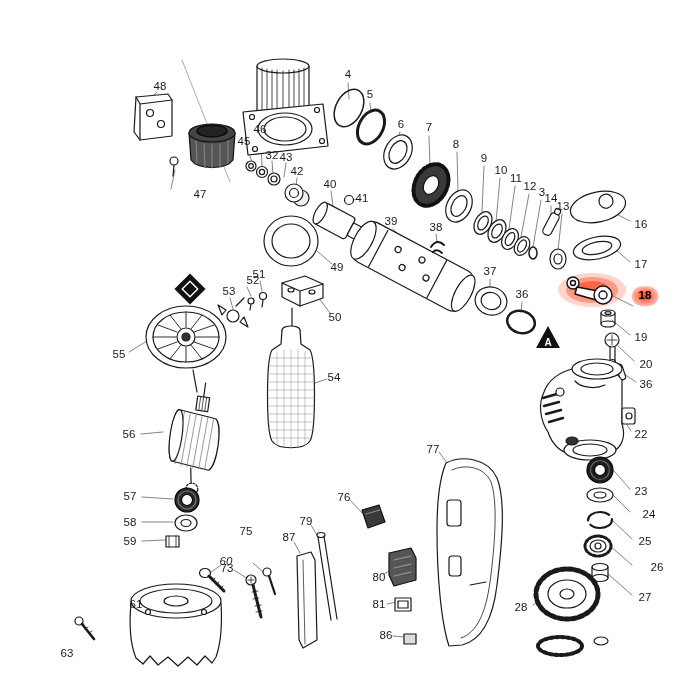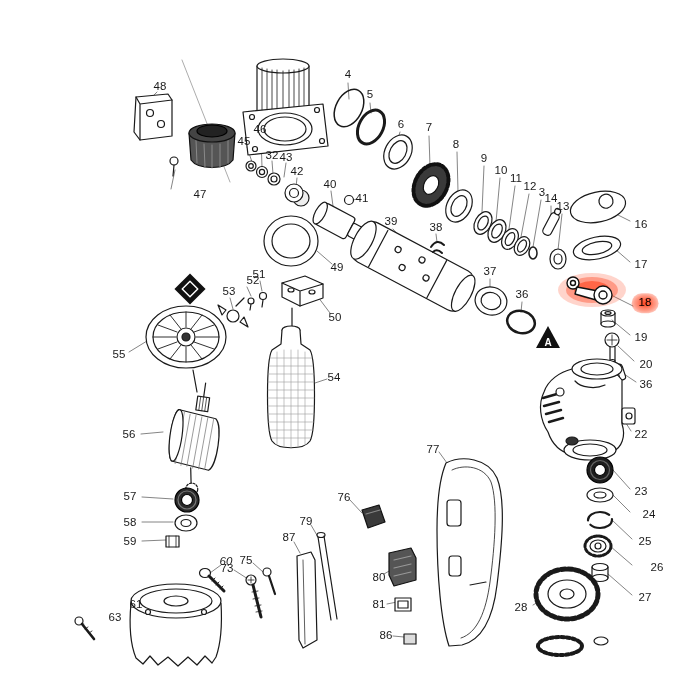--- a/index.html
+++ b/index.html
@@ -401,21 +401,21 @@
       <span class="part-label" style="left: 551px; top: 199px;">14</span>
       <span class="part-label" style="left: 563px; top: 207px;">13</span>
       <span class="part-label" style="left: 330px; top: 185px;">40</span>
       <span class="part-label" style="left: 362px; top: 199px;">41</span>
       <span class="part-label" style="left: 391px; top: 222px;">39</span>
       <span class="part-label" style="left: 436px; top: 228px;">38</span>
       <span class="part-label" style="left: 490px; top: 272px;">37</span>
       <span class="part-label" style="left: 522px; top: 295px;">36</span>
       <span class="part-label" style="left: 641px; top: 225px; text-align: center;">16</span>
       <span class="part-label" style="left: 641px; top: 265px;">17</span>
-      <span class="part-label highlighted" style="left: 645px; top: 303px;">18</span>
+      <span class="part-label highlighted" style="left: 645px; top: 296px; font-weight: bold;">18</span>
       <span class="part-label" style="left: 641px; top: 338px;">19</span>
       <span class="part-label" style="left: 646px; top: 365px;">20</span>
       <span class="part-label" style="left: 646px; top: 385px;">36</span>
       <span class="part-label" style="left: 641px; top: 435px;">22</span>
       <span class="part-label" style="left: 641px; top: 492px;">23</span>
       <span class="part-label" style="left: 641px; top: 515px; margin-left: 8px;">24</span>
       <span class="part-label" style="left: 645px; top: 542px;">25</span>
       <span class="part-label" style="left: 645px; top: 568px; margin-left: 12px;">26</span>
       <span class="part-label" style="left: 645px; top: 598px;">27</span>
       <span class="part-label" style="left: 521px; top: 608px;">28</span>
@@ -425,23 +425,23 @@
       <span class="part-label" style="left: 245px; top: 281px; padding-left: 16px;">52</span>
       <span class="part-label" style="left: 229px; top: 292px;">53</span>
       <span class="part-label" style="left: 119px; top: 355px;">55</span>
       <span class="part-label" style="left: 334px; top: 378px;">54</span>
       <span class="part-label" style="left: 129px; top: 435px;">56</span>
       <span class="part-label" style="left: 130px; top: 497px;">57</span>
       <span class="part-label" style="left: 130px; top: 523px;">58</span>
       <span class="part-label" style="left: 130px; top: 542px;">59</span>
       <span class="part-label" style="left: 226px; top: 562px; font-style: italic;">60</span>
       <span class="part-label" style="left: 136px; top: 605px;">61</span>
-      <span class="part-label" style="left: 67px; top: 618px; margin-left: 48px;">63</span>
+      <span class="part-label" style="left: 67px; top: 654px;">63</span>
       <span class="part-label" style="left: 227px; top: 569px;">73</span>
-      <span class="part-label" style="left: 246px; top: 561px; text-align: center;">75</span>
+      <span class="part-label" style="left: 246px; top: 532px; text-align: center;">75</span>
       <span class="part-label" style="left: 344px; top: 498px;">76</span>
       <span class="part-label" style="left: 433px; top: 450px;">77</span>
       <span class="part-label" style="left: 306px; top: 522px;">79</span>
       <span class="part-label" style="left: 379px; top: 578px;">80</span>
       <span class="part-label" style="left: 379px; top: 605px;">81</span>
       <span class="part-label" style="left: 386px; top: 636px;">86</span>
       <span class="part-label" style="left: 289px; top: 538px;">87</span>
     </div>
 
 </div>

